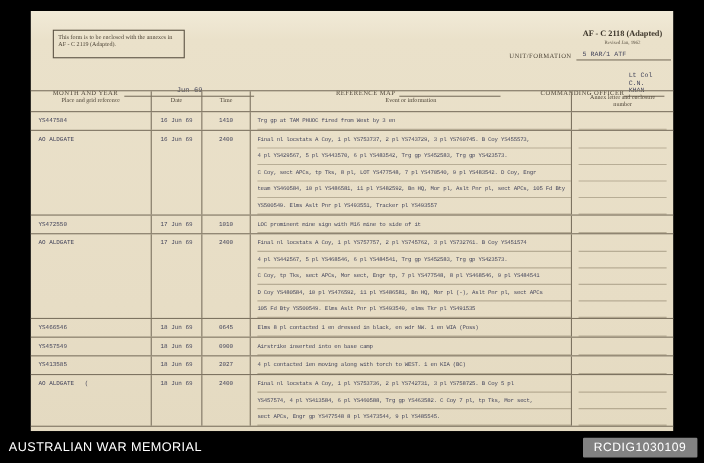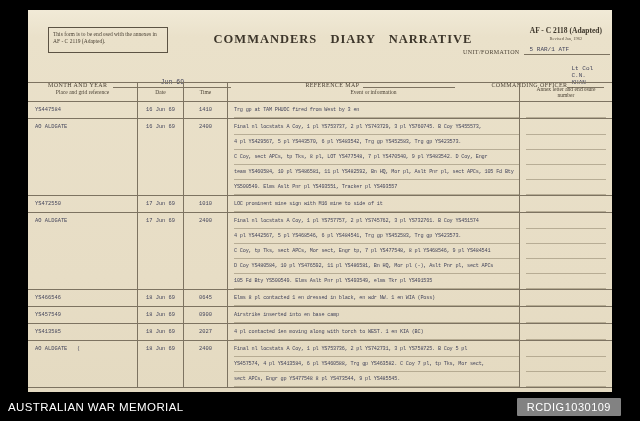--- a/index.html
+++ b/index.html
@@ -85,31 +85,30 @@
   
   .bottom-bar{
     position:absolute;left:0;bottom:0;width:640px;height:29px;background:#000;
     display:flex;align-items:center;justify-content:space-between;
     font-family:"Liberation Sans",sans-serif;
     gap:35px;
   }
   .awm-title{color:#fff;font-size:11.5px;letter-spacing:.4px;padding-left:8px;}
   .ref-badge{
     background:#828282;color:#fff;font-size:11px;letter-spacing:.5px;
-    padding:3px 10px;margin-right:19px;border-radius:1px;
+    padding:3px 10px;margin-right:6px;border-radius:1px;
   }
 </style>
 </head>
 <body>
 
 <div class="paper">
 
   <div class="note-box">This form is to be enclosed with the annexes in AF - C 2119 (Adapted).</div>
 
-  <div class="doc-title">COMMANDERS DIARY NARRATIVE</div>
 
   <div class="form-no">
     <div>AF - C 2118 (Adapted)</div>
     <div class="form-rev">Revised Jan, 1962</div>
   </div>
 
   <div class="unit-row">
     <span class="hdr-label">UNIT/FORMATION</span>
     <span class="typed uline val">5 RAR/1 ATF</span>
   </div>

